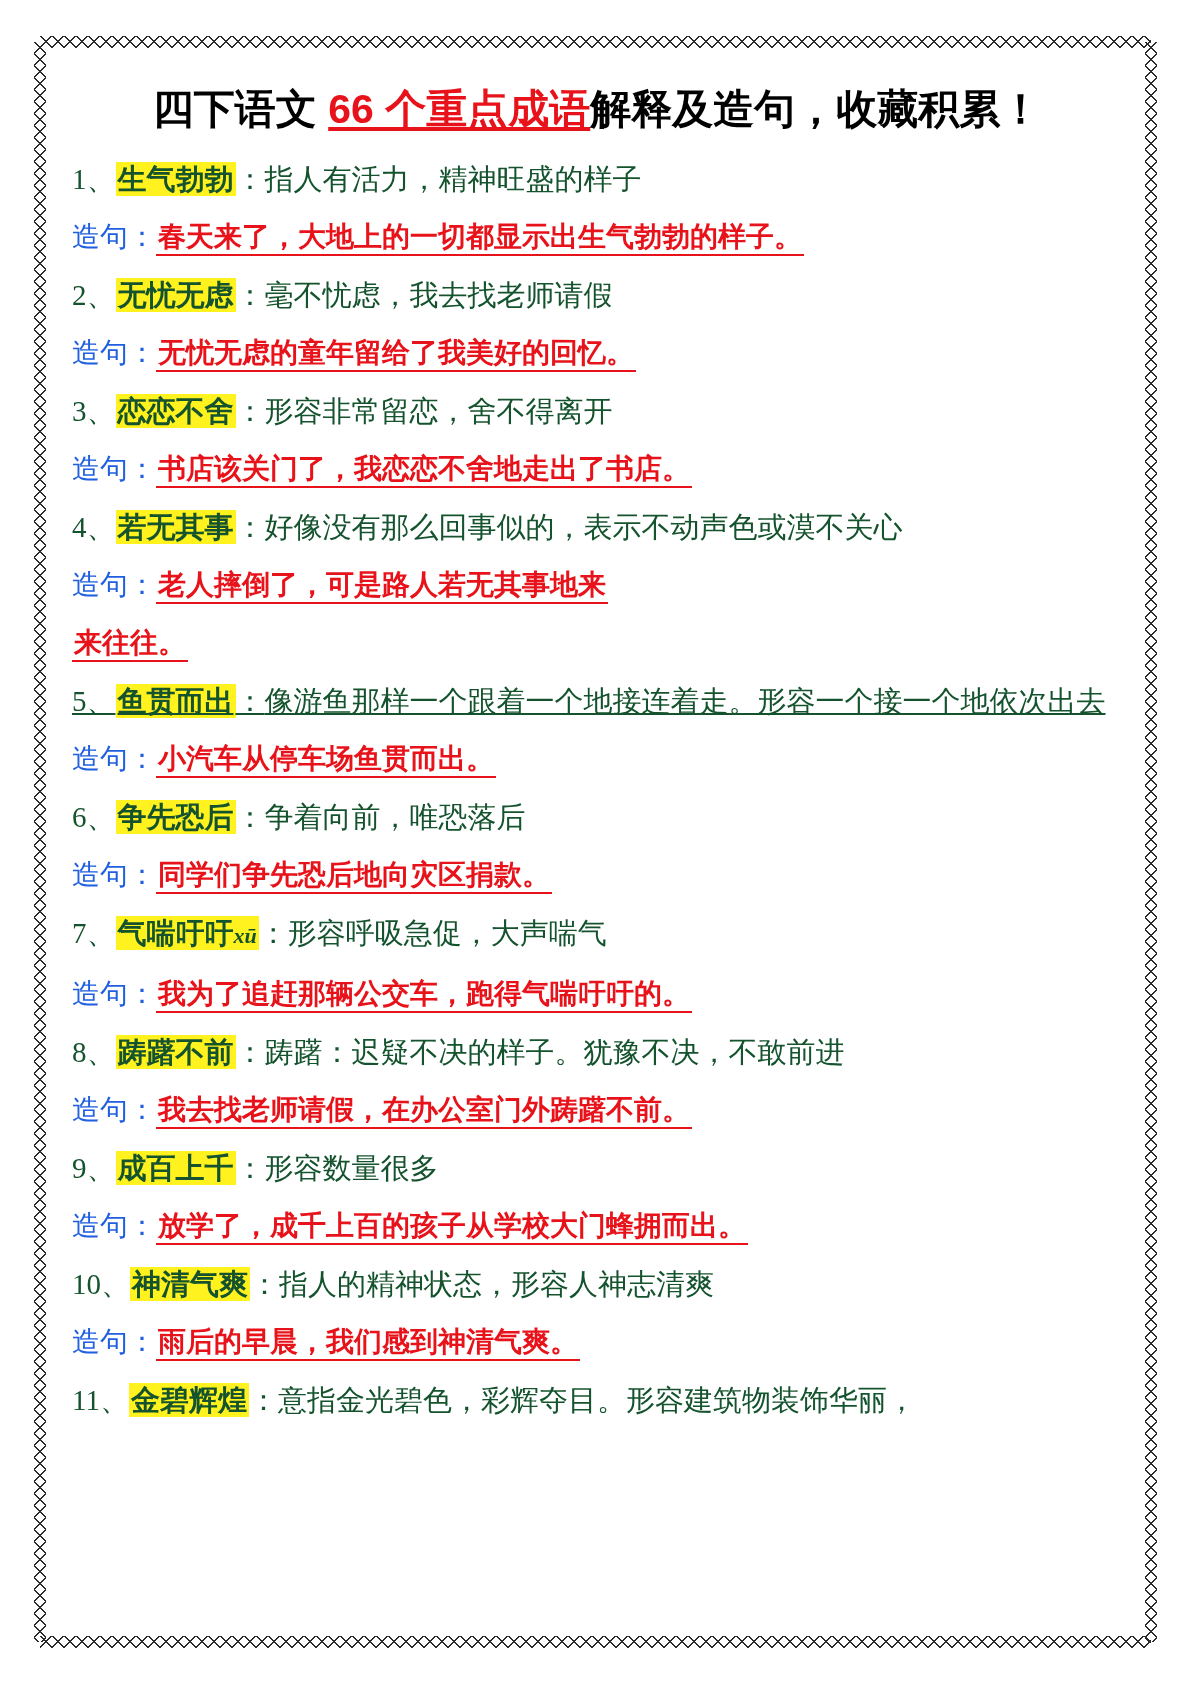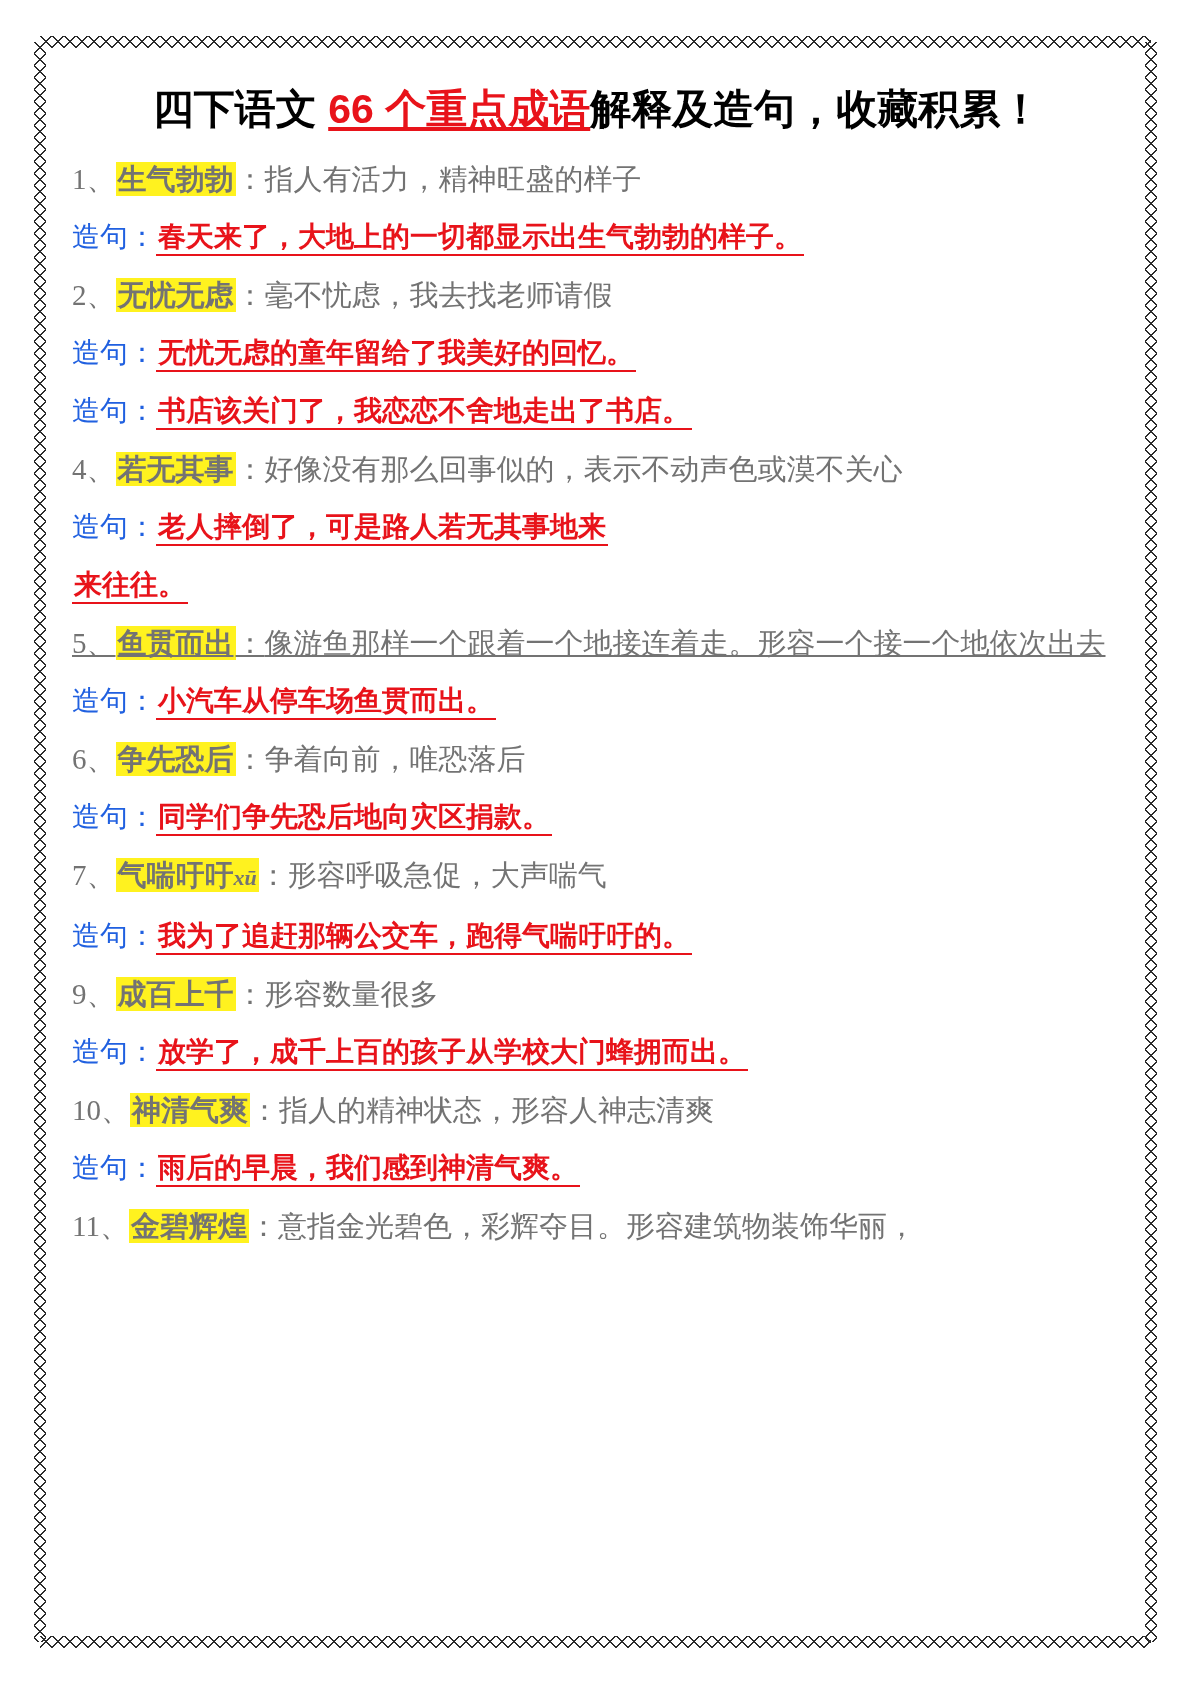--- a/index.html
+++ b/index.html
@@ -85,21 +85,21 @@
     color: #e8131a;
     text-decoration: underline;
     text-underline-offset: 4px;
   }
   .entry {
     margin: 0;
   }
   .def-line {
     font-size: 29px;
     line-height: 58px;
-    color: #737373;
+    color: #14532d;
     white-space: nowrap;
   }
   .def-line.wrap {
     white-space: normal;
     text-decoration: underline;
   }
   .num {
     font-family: "Liberation Serif", "DejaVu Serif", serif;
     font-size: 29px;
   }
@@ -162,20 +162,21 @@
       <div class="def-line"><span class="num">1、</span><span class="idiom">生气勃勃</span><span class="def-text">：</span><span class="def-text">指人有活力，精神旺盛的样子</span></div>
       <div class="sent-line"><span class="sent-label">造句：</span><span class="sent-text">春天来了，大地上的一切都显示出生气勃勃的样子。</span></div>
     </div>
 
     <div class="entry">
       <div class="def-line"><span class="num">2、</span><span class="idiom">无忧无虑</span><span class="def-text">：</span><span class="def-text">毫不忧虑，我去找老师请假</span></div>
       <div class="sent-line"><span class="sent-label">造句：</span><span class="sent-text">无忧无虑的童年留给了我美好的回忆。</span></div>
     </div>
 
     <div class="entry">
+      <div class="def-line"><span class="num">3、</span><span class="idiom">恋恋不舍</span><span class="def-text">：</span><span class="def-text">形容非常留恋，舍不得离开</span></div>
       <div class="sent-line"><span class="sent-label">造句：</span><span class="sent-text">书店该关门了，我恋恋不舍地走出了书店。</span></div>
     </div>
 
     <div class="entry">
       <div class="def-line"><span class="num">4、</span><span class="idiom">若无其事</span><span class="def-text">：</span><span class="def-text">好像没有那么回事似的，表示不动声色或漠不关心</span></div>
       <div class="sent-line"><span class="sent-label">造句：</span><span class="sent-text">老人摔倒了，可是路人若无其事地来</span></div>
       <div class="cont-line"><span class="sent-text">来往往。</span></div>
     </div>
 
     <div class="entry">
@@ -186,20 +187,24 @@
     <div class="entry">
       <div class="def-line"><span class="num">6、</span><span class="idiom">争先恐后</span><span class="def-text">：</span><span class="def-text">争着向前，唯恐落后</span></div>
       <div class="sent-line"><span class="sent-label">造句：</span><span class="sent-text">同学们争先恐后地向灾区捐款。</span></div>
     </div>
 
     <div class="entry">
       <div class="def-line"><span class="num">7、</span><span class="idiom"><span>气喘吁吁</span><span class="pinyin">xū</span></span><span class="def-text">：</span><span class="def-text">形容呼吸急促，大声喘气</span></div>
       <div class="sent-line"><span class="sent-label">造句：</span><span class="sent-text">我为了追赶那辆公交车，跑得气喘吁吁的。</span></div>
     </div>
 
+    <div class="entry">
+      <div class="def-line"><span class="num">8、</span><span class="idiom">踌躇不前</span><span class="def-text">：</span><span class="def-text">踌躇：迟疑不决的样子。犹豫不决，不敢前进</span></div>
+      <div class="sent-line"><span class="sent-label">造句：</span><span class="sent-text">我去找老师请假，在办公室门外踌躇不前。</span></div>
+    </div>
 
     <div class="entry">
       <div class="def-line"><span class="num">9、</span><span class="idiom">成百上千</span><span class="def-text">：</span><span class="def-text">形容数量很多</span></div>
       <div class="sent-line"><span class="sent-label">造句：</span><span class="sent-text">放学了，成千上百的孩子从学校大门蜂拥而出。</span></div>
     </div>
 
     <div class="entry">
       <div class="def-line"><span class="num">10、</span><span class="idiom">神清气爽</span><span class="def-text">：</span><span class="def-text">指人的精神状态，形容人神志清爽</span></div>
       <div class="sent-line"><span class="sent-label">造句：</span><span class="sent-text">雨后的早晨，我们感到神清气爽。</span></div>
     </div>

